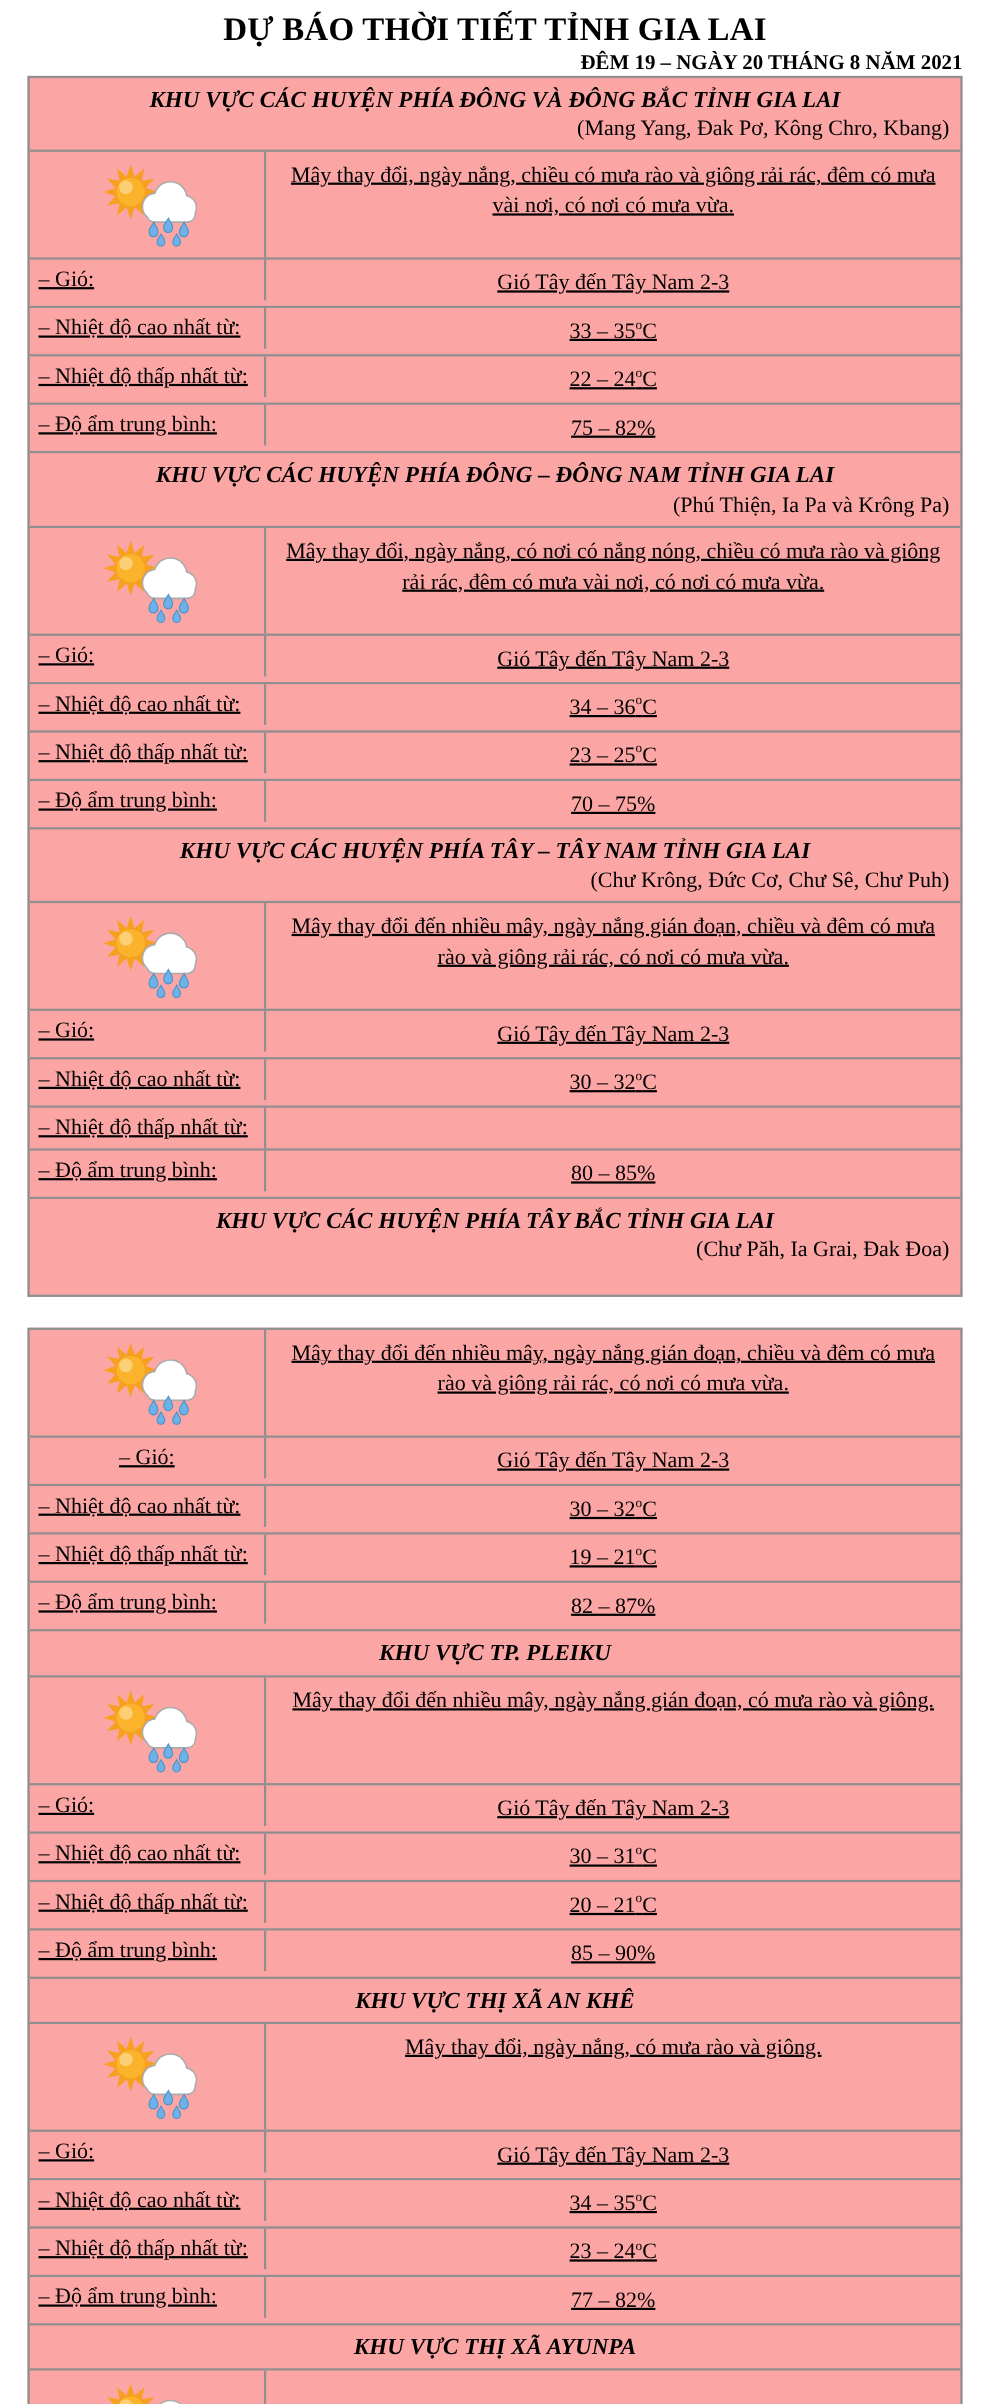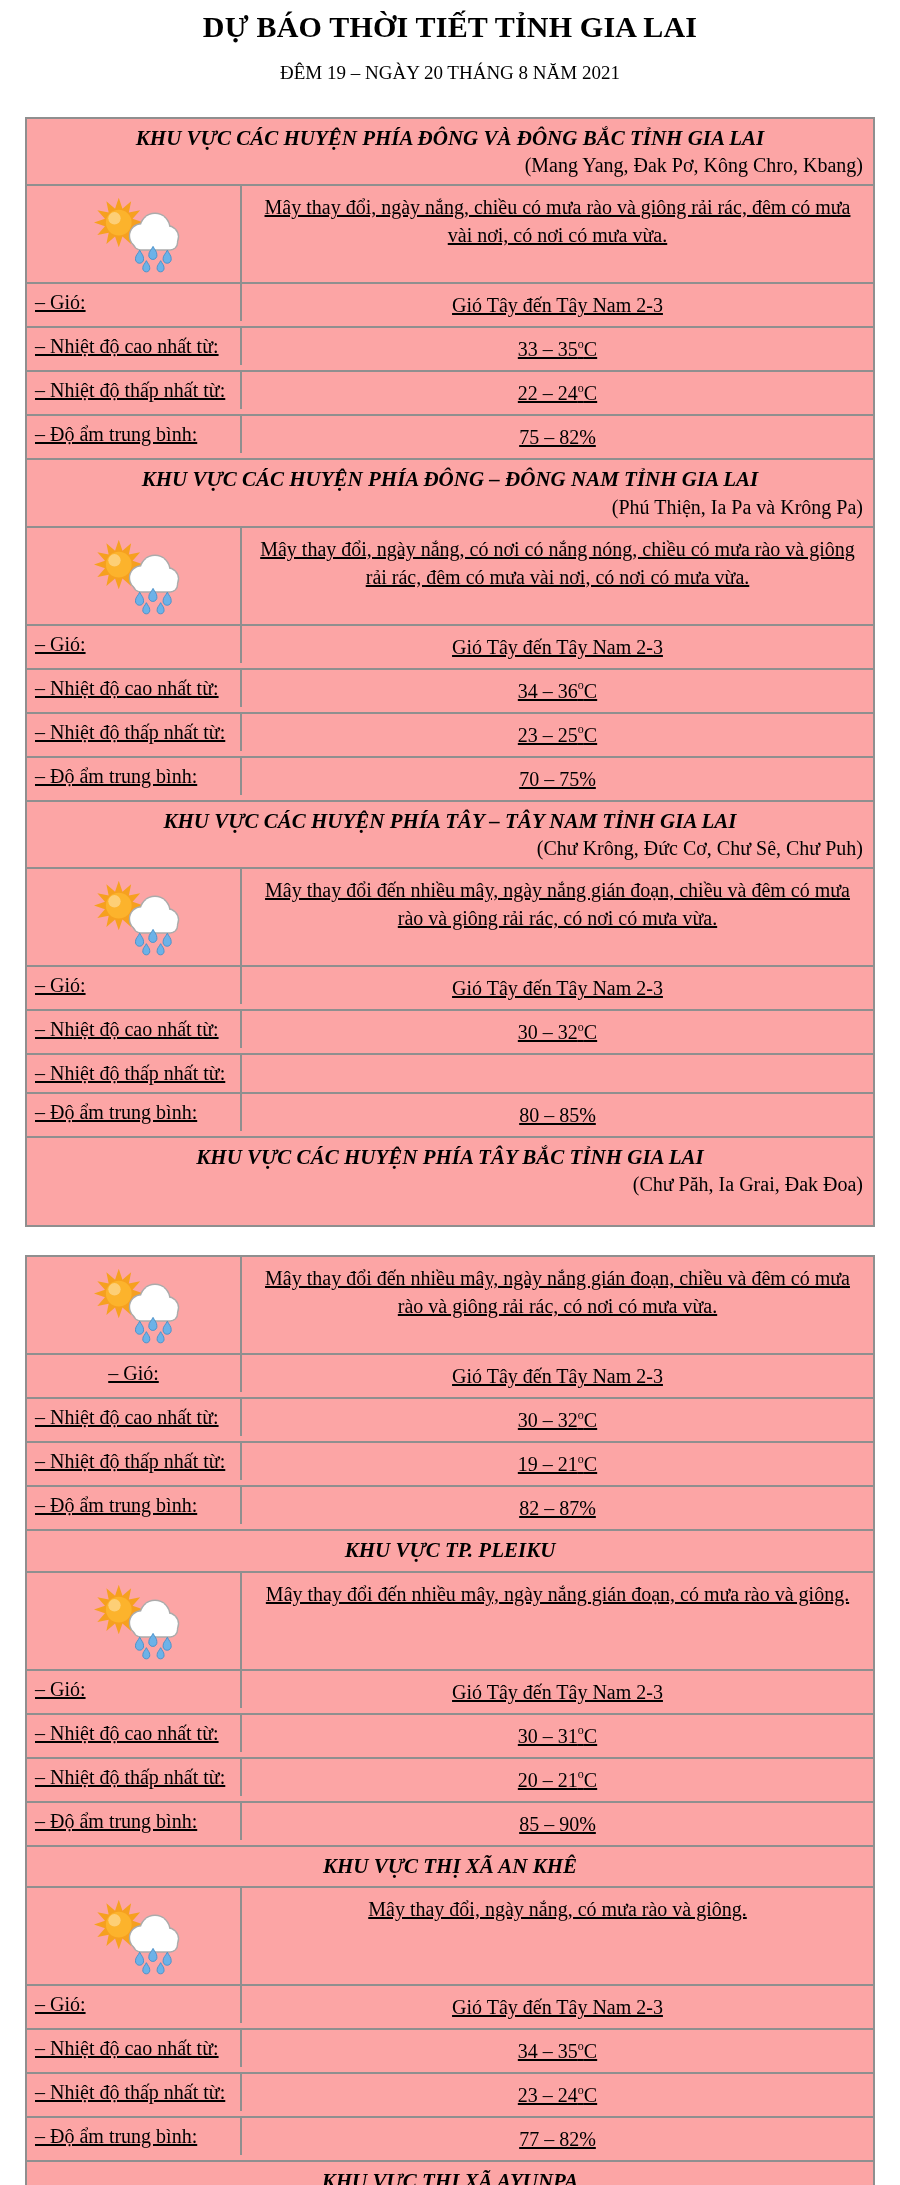--- a/index.html
+++ b/index.html
@@ -12,28 +12,28 @@
   .page {
     width: 900px;
     box-sizing: border-box;
     padding: 8px 25px 20px 25px;
     background: #fff;
   }
   .doc-title {
     text-align: center;
     font-size: 30px;
     font-weight: bold;
-    margin: 2px 0 18px 0;
+    margin: 2px 0 3px 0;
     letter-spacing: 0.2px;
   }
   .doc-subtitle {
-    text-align: center;
+    text-align: right;
     font-size: 19px;
-    font-weight: normal;
-    margin: 0 0 33px 0;
+    font-weight: bold;
+    margin: 0 0 0 0;
   }
   .wx-table {
     border: 2px solid #8f8f8f;
     background: #fca5a5;
   }
   .wx-table > div { border-top: 2px solid #8f8f8f; }
   .wx-table > div:first-child { border-top: none; }
 
   .section-header {
     text-align: center;

